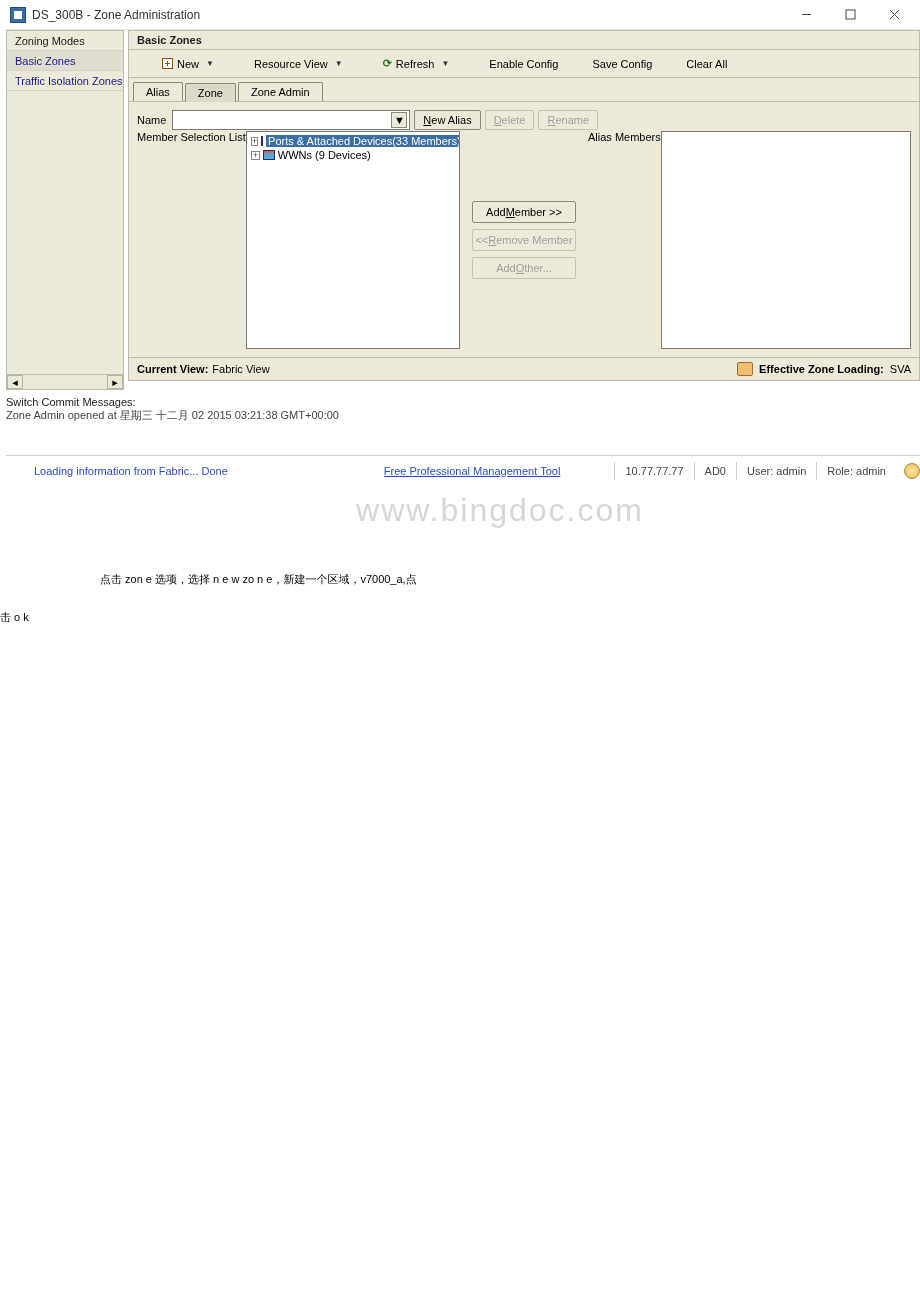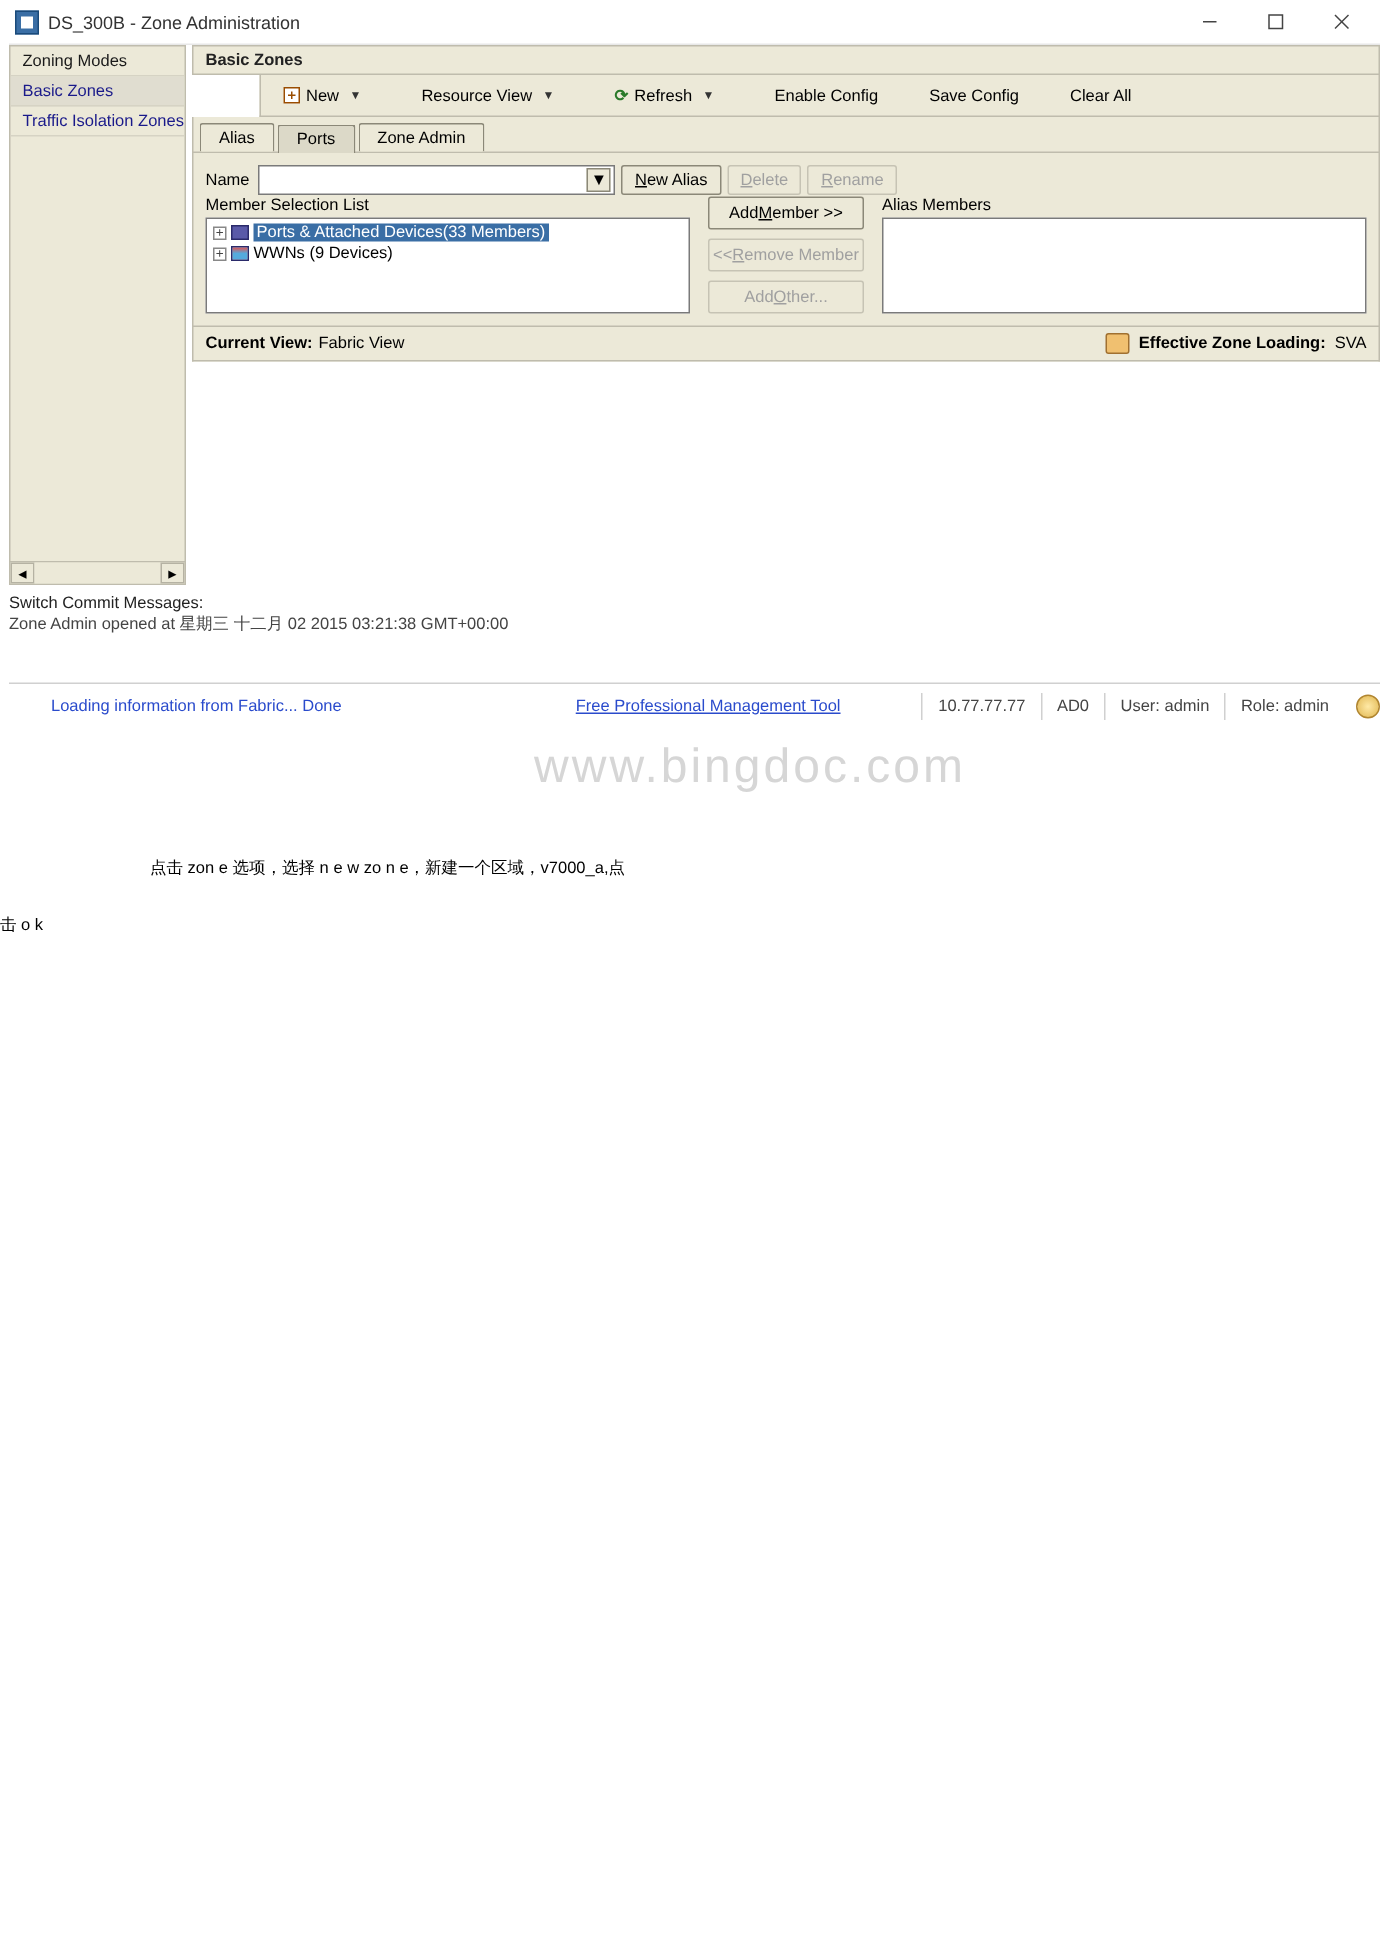--- a/index.html
+++ b/index.html
@@ -26,21 +26,21 @@
   .scroll-arrow { width:16px; height:14px; border:1px solid #b5b2a3; background:#ece9d8; display:flex; align-items:center; justify-content:center; }
   .scroll-arrow.right { margin-left:auto; }
   .scroll-track { flex:1; background:#ece9d8; }
 
   
   .main { flex:1; margin-left:4px; }
   .panel-title { background:#ece9d8; border:1px solid #bfbcad; padding:3px 8px; font-weight:bold; font-size:11px; color:#222; }
   .menubar { background:#ece9d8; border:1px solid #bfbcad; border-top:none; padding:2px 4px; display:flex; gap:2px; }
   .menuitem { padding:2px 6px; cursor:pointer; }
   .menuitem .ul { text-decoration: underline; }
-  .toolbar { background:#ece9d8; border:1px solid #bfbcad; border-top:none; padding:4px 6px; display:flex; align-items:center; gap:4px; flex-wrap:wrap;margin-left:45px; }
+  .toolbar { background:#ece9d8; border:1px solid #bfbcad; border-top:none; padding:4px 24px; display:flex; align-items:center; gap:4px; flex-wrap:wrap; }
   .tool-btn { display:flex; align-items:center; gap:4px; padding:2px 8px; border:1px solid transparent; cursor:pointer; border-radius:2px; }
   .plus-icon { width:11px; height:11px; border:1px solid #9a4d00; background:#fff; position:relative; }
   .plus-icon::before, .plus-icon::after { content:""; position:absolute; background:#9a4d00; }
   .plus-icon::before { left:2px; right:2px; top:4px; height:1px; }
   .plus-icon::after { top:2px; bottom:2px; left:4px; width:1px; }
   .refresh-icon { color:#2a7a2a; font-weight:bold; }
   .dropdown-arrow { font-size:8px; color:#333; margin-left:3px; }
 
   .tabstrip { background:#ece9d8; border:1px solid #bfbcad; border-top:none; display:flex; padding:4px 4px 0 4px; }
   .tab { padding:3px 12px; border:1px solid #8b8878; border-bottom:none; background:#ece9d8; margin-right:2px; cursor:pointer; border-radius:2px 2px 0 0; font-size:11px; }
@@ -49,21 +49,21 @@
   .tab-content { background:#ece9d8; border:1px solid #bfbcad; border-top:none; padding:8px; }
   .name-row { display:flex; align-items:center; gap:4px; margin-bottom:1px; }
   .name-row label { margin-right:2px; }
   .name-select { flex: 0 0 238px; height:20px; background:#fff; border:1px solid #7a7a7a; display:flex; align-items:center; justify-content:flex-end; padding:0 2px; }
   .name-select .caret { background:#ece9d8; border:1px solid #8b8878; width:16px; height:16px; display:flex; align-items:center; justify-content:center; }
   .small-btn { height:20px; padding:0 8px; border:1px solid #8b8878; background:#ece9d8; cursor:pointer; border-radius:2px; display:flex; align-items:center; }
   .small-btn.disabled { color:#a0a0a0; border-color:#c6c3b4; cursor:default; }
   .small-btn .ul { text-decoration: underline; }
   
   .lists-row { display:flex; gap:10px; }
-  .list-panel { flex:1; display:flex; flex-direction:column; }
+  .list-panel { flex:1; display:flex; flex-direction:row; }
   .list-title { font-size:11px; margin-bottom:2px; }
   .listbox { flex:1; background:#fff; border:1px solid #7a7a7a; height:218px; padding:2px; overflow:auto; }
   .tree-item { display:flex; align-items:center; gap:3px; padding:1px 2px; white-space:nowrap; }
   .expander { width:9px; height:9px; border:1px solid #888; display:flex; align-items:center; justify-content:center; font-size:9px; line-height:1; color:#444; cursor:pointer; }
   .tree-icon { width:12px; height:10px; background:#5a5aa8; border:1px solid #2a2a6a; }
   .tree-icon.wwn { background: linear-gradient(#d55, #5ad 50%); }
   .tree-item.selected .tree-label { background:#3a6ea5; color:#fff; padding:0 2px; }
   .center-buttons { width:108px; display:flex; flex-direction:column; justify-content:center; gap:6px; align-items:center; }
   .center-btn { width:104px; height:22px; border:1px solid #8b8878; background:#ece9d8; border-radius:2px; cursor:pointer; display:flex; align-items:center; justify-content:center; }
   .center-btn.disabled { color:#a0a0a0; border-color:#c6c3b4; cursor:default; }
@@ -157,21 +157,21 @@
         <div style="width:14px;"></div>
         <div class="tool-btn">Enable Config</div>
         <div style="width:8px;"></div>
         <div class="tool-btn">Save Config</div>
         <div style="width:8px;"></div>
         <div class="tool-btn">Clear All</div>
       </div>
 
       <div class="tabstrip">
         <div class="tab">Alias</div>
-        <div class="tab active">Ports</div>
+        <div class="tab active">Zone</div>
         <div class="tab">Zone Admin</div>
       </div>
 
       <div class="tab-content">
         <div class="name-row">
           <label>Name</label>
           <div class="name-select">
             <div class="caret">▼</div>
           </div>
           <div class="small-btn"><span class="ul">N</span>ew Alias</div>

